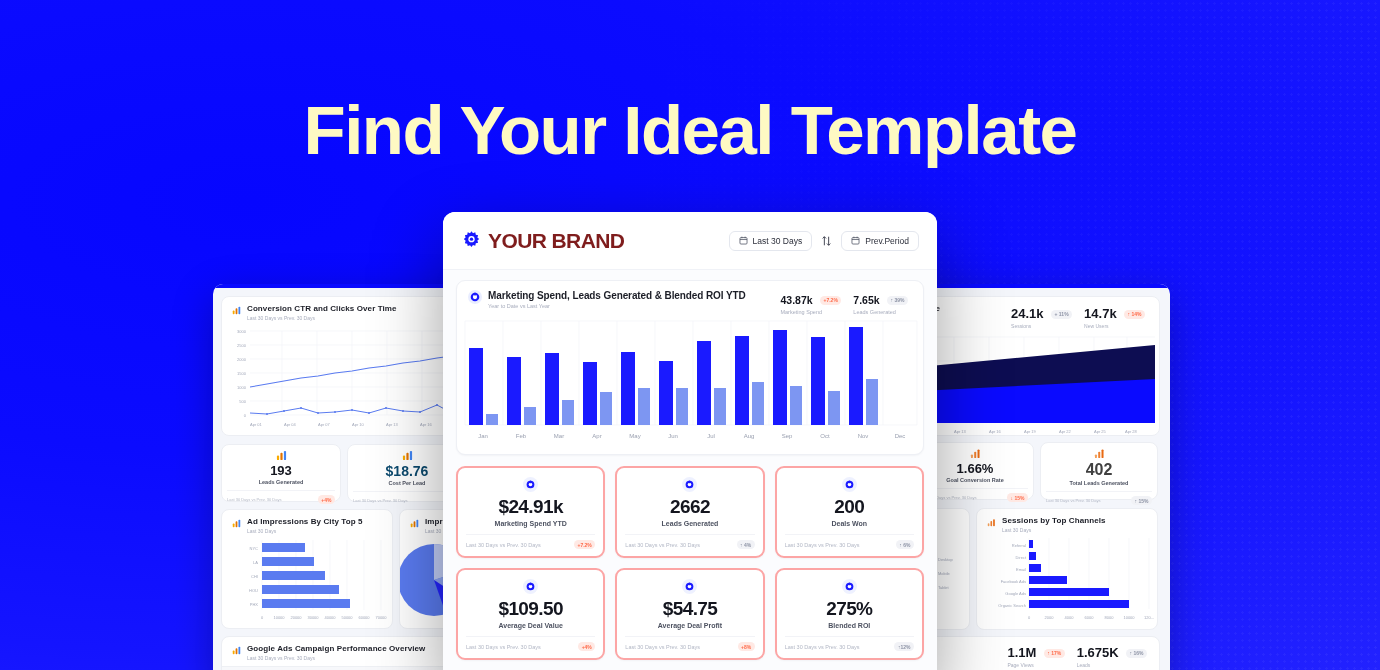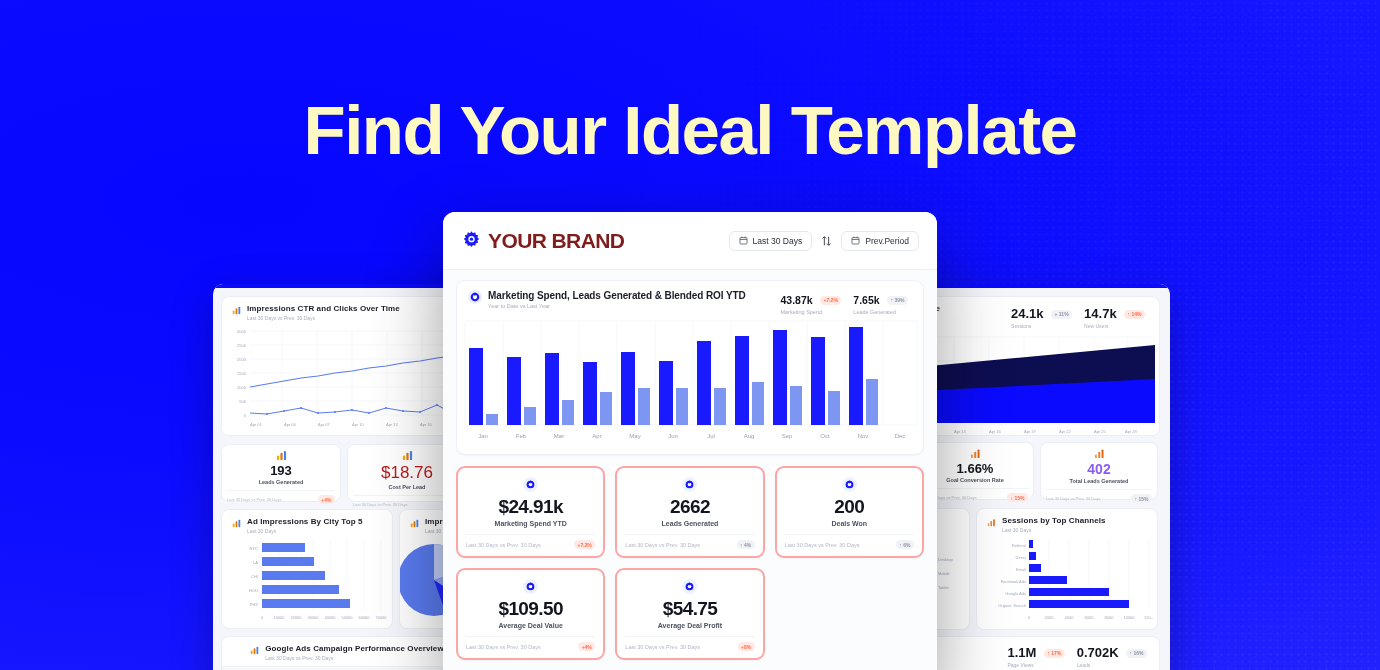--- a/index.html
+++ b/index.html
@@ -152,21 +152,21 @@
   <div class="card" style="position:absolute;left:8px;top:12px;width:250px;height:140px;">
     <div class="chead">
       <span class="badgeicon">
         <svg width="9" height="9" viewBox="0 0 12 12">
             <rect x="1" y="6" width="2.4" height="5" rx="1" fill="#f9ab00"></rect>
             <rect x="4.8" y="3" width="2.4" height="8" rx="1" fill="#e37400"></rect>
             <rect x="8.6" y="1" width="2.4" height="10" rx="1" fill="#4285f4"></rect>
           </svg>
       </span>
       <div>
-        <div class="ctitle">Impressions CTR and Clicks Over Time</div>
+        <div class="ctitle">Conversion CTR and Clicks Over Time</div>
         <div class="csub">Last 30 Days vs Prev. 30 Days</div>
       </div>
     </div>
     <svg width="250" height="108" viewBox="0 0 250 108">
       <g class="pgrid">
         <line x1="28" y1="6" x2="244" y2="6"></line>
           <line x1="28" y1="20" x2="244" y2="20"></line>
         <line x1="28" y1="34" x2="244" y2="34"></line>
           <line x1="28" y1="48" x2="244" y2="48"></line>
         <line x1="28" y1="62" x2="244" y2="62"></line>
@@ -228,21 +228,21 @@
     </div>
   </div>
   <div class="card" style="position:absolute;left:134px;top:160px;width:120px;height:58px;padding:5px;text-align:center;">
     <div style="width:11px;height:11px;margin:0 auto 2px auto;">
       <svg width="11" height="11" viewBox="0 0 12 12">
           <rect x="1" y="6" width="2.4" height="5" rx="1" fill="#f9ab00"></rect>
           <rect x="4.8" y="3" width="2.4" height="8" rx="1" fill="#e37400"></rect>
           <rect x="8.6" y="1" width="2.4" height="10" rx="1" fill="#4285f4"></rect>
         </svg>
     </div>
-    <div style="font-size:17px;font-weight:normal;color:#b91c1c;">$18.76</div>
+    <div style="font-size:14px;font-weight:bold;color:#0c4a6e;">$18.76</div>
     <div style="font-size:5.5px;color:#4d5261;font-weight:600;margin-top:1px;">Cost Per Lead</div>
     <div style="margin-top:5px;padding-top:4px;border-top:1px solid #f2f3f7;display:flex;justify-content:space-between;align-items:center;">
       <span style="font-size:4px;color:#b2b7c5;">Last 30 Days vs Prev. 30 Days</span>
       <span class="pill neu">+6%</span>
     </div>
   </div>
 
   <div class="card" style="position:absolute;left:8px;top:225px;width:172px;height:120px;">
     <div class="chead">
       <span class="badgeicon">
@@ -305,21 +305,21 @@
     </div>
     <svg width="120" height="88" viewBox="0 0 120 88">
       <circle cx="34" cy="42" r="36" fill="#5a7bf0"></circle>
       <path d="M34,42 L34,6 A36,36 0 0,1 68,31 Z" fill="#c3cff8"></path>
       <path d="M34,42 L68,31 A36,36 0 0,1 64,62 Z" fill="#8fa6f4"></path>
       <path d="M34,42 L64,62 A36,36 0 0,1 46,76 Z" fill="#2323ff"></path>
     </svg>
   </div>
 
   <div class="card" style="position:absolute;left:8px;top:352px;width:250px;height:46px;border-radius:8px 8px 0 0;">
-    <div class="chead" style="padding-bottom:5px;justify-content:center;">
+    <div class="chead" style="padding-bottom:5px;">
       <span class="badgeicon">
         <svg width="9" height="9" viewBox="0 0 12 12">
             <rect x="1" y="6" width="2.4" height="5" rx="1" fill="#f9ab00"></rect>
             <rect x="4.8" y="3" width="2.4" height="8" rx="1" fill="#e37400"></rect>
             <rect x="8.6" y="1" width="2.4" height="10" rx="1" fill="#4285f4"></rect>
           </svg>
       </span>
       <div>
         <div class="ctitle">Google Ads Campaign Performance Overview</div>
         <div class="csub">Last 30 Days vs Prev. 30 Days</div>
@@ -393,21 +393,21 @@
     </div>
   </div>
   <div class="card" style="position:absolute;left:122px;top:158px;width:118px;height:58px;padding:5px;text-align:center;">
     <div style="width:11px;height:11px;margin:0 auto 2px auto;">
       <svg width="11" height="11" viewBox="0 0 12 12">
           <rect x="1" y="7" width="2.2" height="4" rx="1" fill="#f3a05a"></rect>
           <rect x="4.6" y="4" width="2.2" height="7" rx="1" fill="#ef8030"></rect>
           <rect x="8.2" y="1.5" width="2.2" height="9.5" rx="1" fill="#e96a12"></rect>
         </svg>
     </div>
-    <div style="font-size:14px;font-weight:bold;color:#8b5cf6;">402</div>
+    <div style="font-size:16px;font-weight:bold;color:#404040;">402</div>
     <div style="font-size:5.5px;color:#4d5261;font-weight:600;margin-top:1px;">Total Leads Generated</div>
     <div style="margin-top:5px;padding-top:4px;border-top:1px solid #f2f3f7;display:flex;justify-content:space-between;align-items:center;">
       <span style="font-size:4px;color:#b2b7c5;">Last 30 Days vs Prev. 30 Days</span>
       <span class="pill neu">↑ 15%</span>
     </div>
   </div>
 
   <div class="card" style="position:absolute;left:-60px;top:224px;width:112px;height:122px;">
     <svg width="112" height="122" viewBox="0 0 112 122">
       <circle cx="28" cy="66" r="34" fill="#1a1aff"></circle>
@@ -472,21 +472,21 @@
   <div class="card" style="position:absolute;left:-60px;top:352px;width:302px;height:46px;border-radius:8px 8px 0 0;">
     <div class="chead" style="padding:6px 8px 4px 62px;">
       <div class="ctitle">iew</div>
       <div class="chead-right" style="padding-right:4px;">
         <div class="metric">
           <span class="mv">1.1M</span>
           <span class="pill up">↑ 17%</span>
           <div class="ml">Page Views</div>
         </div>
         <div class="metric">
-          <span class="mv">0.702K</span>
+          <span class="mv">1.675K</span>
           <span class="pill neu">↑ 16%</span>
           <div class="ml">Leads</div>
         </div>
       </div>
     </div>
 
   </div>
 </div>
 
 <div id="main">
@@ -700,20 +700,35 @@
               <rect x="6" y="1" width="2" height="4" fill="#1a1aff"></rect>
             </svg>
         </div>
         <div class="kval">$54.75</div>
         <div class="klab">Average Deal Profit</div>
         <div class="kfoot">
           <span class="kcmp">Last 30 Days vs Prev. 30 Days</span>
           <span class="pill up">+8%</span>
         </div>
       </div>
+      <div class="kpi">
+        <div class="kicon">
+          <svg width="9" height="9" viewBox="0 0 14 14">
+              <circle cx="7" cy="7" r="6" fill="#1a1aff"></circle>
+              <circle cx="7" cy="7" r="2.8" fill="#fff"></circle>
+              <rect x="6" y="1" width="2" height="4" fill="#1a1aff"></rect>
+            </svg>
+        </div>
+        <div class="kval">275%</div>
+        <div class="klab">Blended ROI</div>
+        <div class="kfoot">
+          <span class="kcmp">Last 30 Days vs Prev. 30 Days</span>
+          <span class="pill neu">↑12%</span>
+        </div>
+      </div>
     </div>
 
     <div id="fb-card">
       
       
       
     </div>
 
   </div>
 </div>

